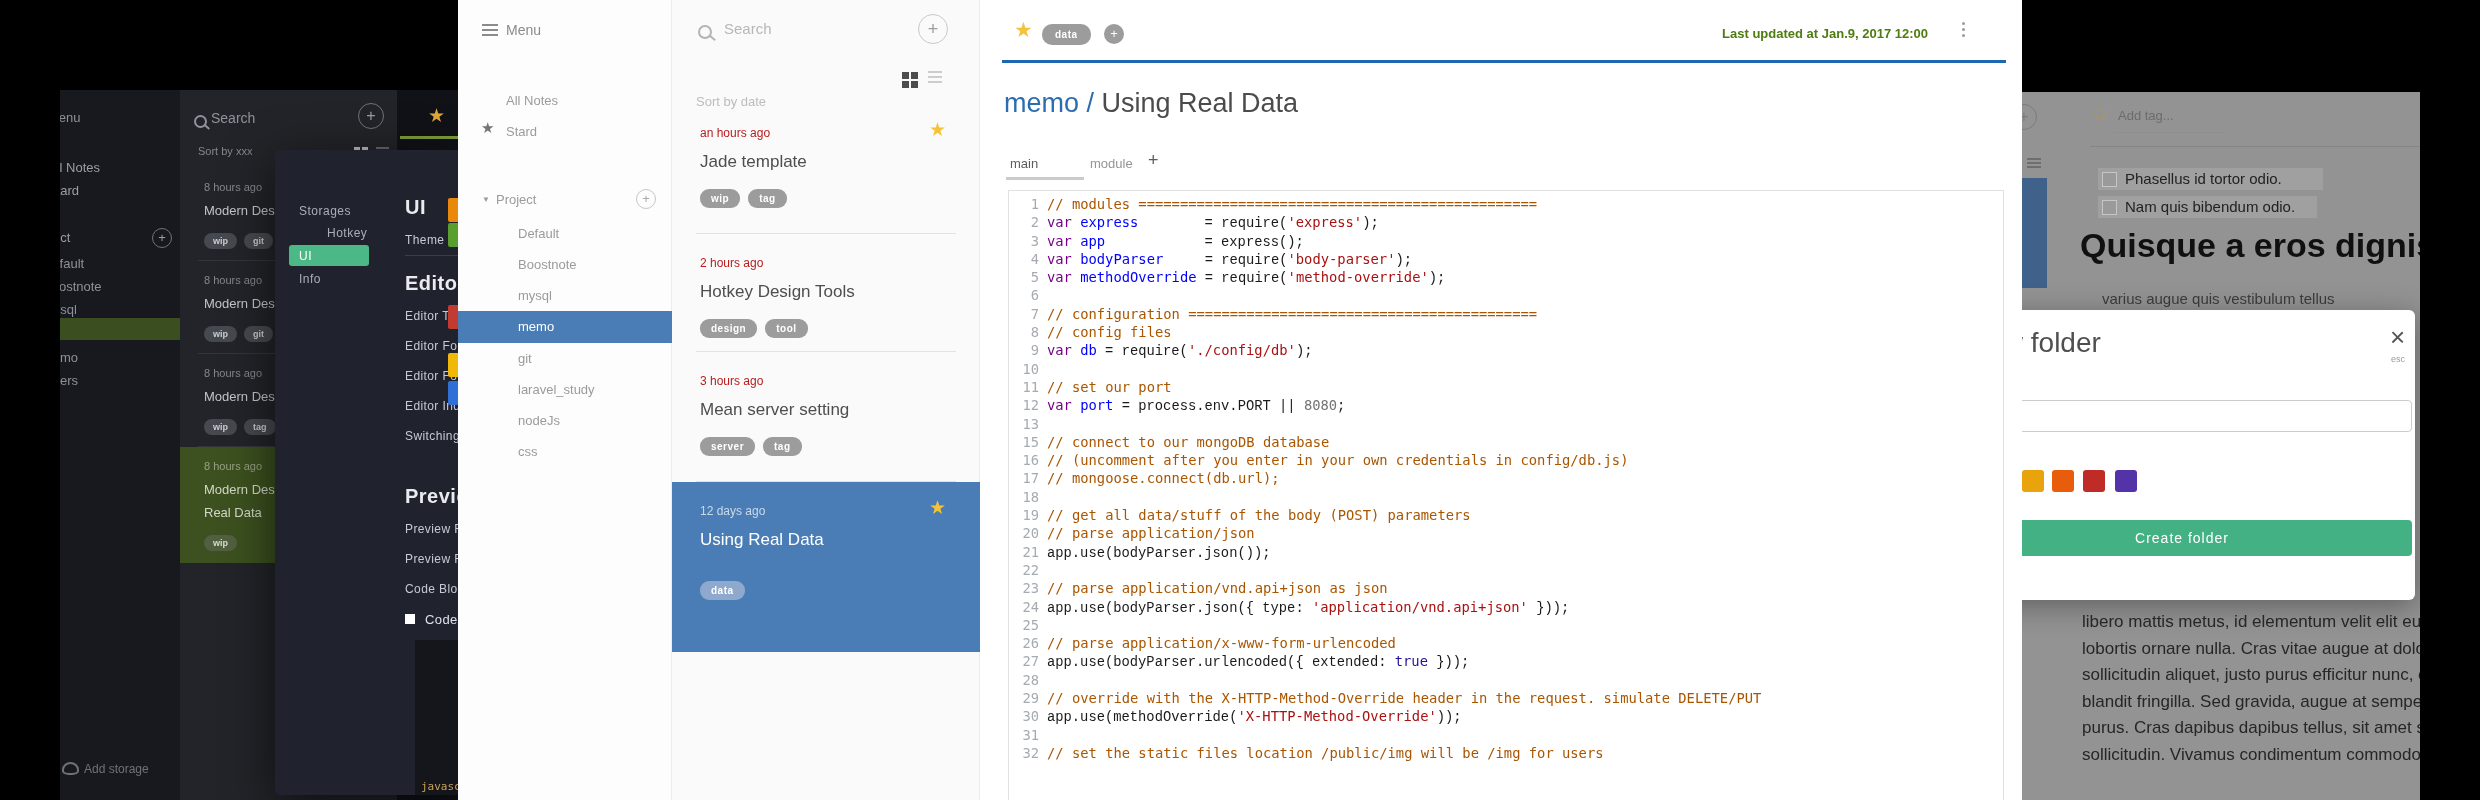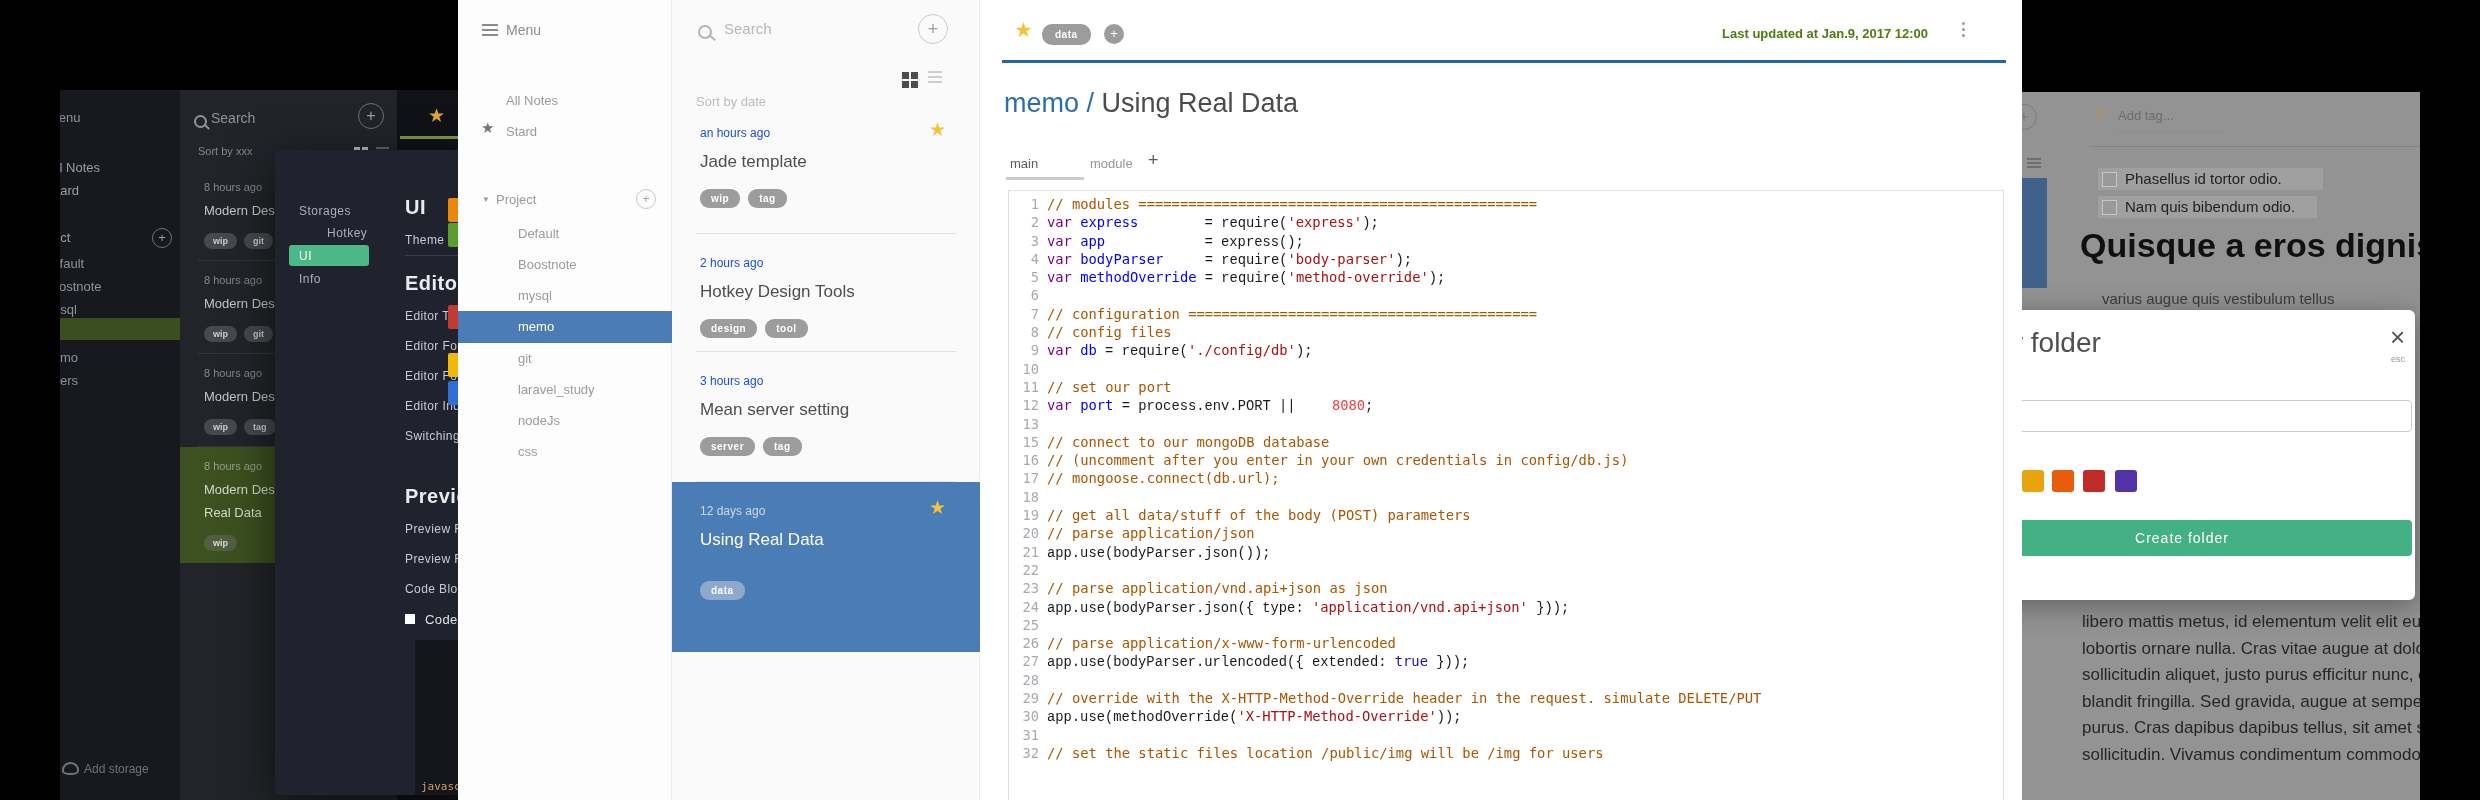--- a/index.html
+++ b/index.html
@@ -59,21 +59,21 @@
   .folder-item{height:31px;line-height:31px;padding-left:60px;color:#9b9b9b;font-size:13px;cursor:default;}
   .folder-item.sel{background:#4a7db5;color:#fff;height:32px;line-height:32px;}
 
   #lnotelist{left:214px;top:0;width:308px;height:800px;background:#fafafa;border-right:1px solid #ececec;box-sizing:border-box;}
   .lmag{display:inline-block;width:10px;height:10px;border:2px solid #b4b4b4;border-radius:50%;position:relative;}
   .lmag:after{content:"";position:absolute;width:7px;height:2px;background:#b4b4b4;right:-6px;bottom:-2px;transform:rotate(40deg);}
   .lgrid{width:7px;height:7px;background:#4d4d4d;box-shadow:9px 0 0 #4d4d4d,0 9px 0 #4d4d4d,9px 9px 0 #4d4d4d;}
   .llist{width:14px;height:2px;background:#cdcdcd;box-shadow:0 5px 0 #cdcdcd,0 10px 0 #cdcdcd;}
   .lnote{position:relative;padding:22px 24px 0 28px;min-height:96px;}
   .lnote:not(.sel):after{content:"";position:absolute;left:24px;right:24px;bottom:0;height:1px;background:#e3e3e3;}
-  .lnote .nd{font-size:12px;color:#1d4ed8;}
+  .lnote .nd{font-size:12px;color:#b91c1c;}
   .lnote .star{position:absolute;right:34px;top:14px;color:#f5c33b;font-size:19px;}
   .lnote .nt{font-size:17px;color:#4e4e4e;margin:12px 0 16px;}
   .lnote .pill{display:inline-block;background:#9c9c9c;color:#fff;font-size:10px;font-weight:bold;
                border-radius:9px;padding:4px 11px;margin-right:8px;letter-spacing:.5px;}
   .lnote.sel{background:#4a7db5;padding-bottom:26px;}
   .lnote.sel .nd{color:#cdd9e8;}
   .lnote.sel .nt{color:#fff;margin-bottom:30px;}
   .lnote.sel .pill{background:#8ea9cd;}
 
   
@@ -84,21 +84,21 @@
   #doc-title .blue{color:#2c6cb0;}
   #doc-title .dark{color:#4b4b4b;}
   .tab{position:absolute;font-size:13px;color:#959595;}
   .tab.active{color:#5c5c5c;}
   #tab-underline{left:548px;top:177px;width:78px;height:3px;background:#cbcbcb;}
   #codebox{left:550px;top:190px;width:996px;height:612px;background:#fff;border:1px solid #e1e1e1;box-sizing:border-box;
            font-family:"DejaVu Sans Mono",monospace;font-size:13.8px;line-height:18.3px;padding-top:4px;overflow:hidden;}
   .code-line{white-space:pre;height:18.3px;}
   .code-line .ln{display:inline-block;width:30px;text-align:right;color:#a6abb1;padding-right:8px;}
   .tk-c{color:#aa5500;} .tk-k{color:#770088;} .tk-v{color:#0000ff;}
-  .tk-s{color:#aa1111;} .tk-n{color:#ef4444;margin-left:28px;} .tk-a{color:#221199;} .tk-t{color:#1a1a1a;font-family:Liberation Mono, monospace;}
+  .tk-s{color:#aa1111;} .tk-n{color:#737373;} .tk-a{color:#221199;} .tk-t{color:#1a1a1a;font-family:Liberation Mono, monospace;}
 
   
   #rightshot{left:2022px;top:0;width:458px;height:800px;background:#939393;overflow:hidden;}
   #rs-blacktop{left:0;top:0;width:458px;height:92px;background:#000;}
   #rs-blackright{left:398px;top:0;width:60px;height:800px;background:#000;}
   #rs-bluecol{left:0;top:178px;width:25px;height:110px;background:#40618a;}
   .rs-bars{width:14px;height:2px;background:#6e6e6e;box-shadow:0 4px 0 #6e6e6e,0 8px 0 #6e6e6e;}
   .todo-strip{position:absolute;background:#a0a0a0;height:22px;}
   .todo-box{position:absolute;width:13px;height:13px;border:1px solid #c6c6c6;background:#9a9a9a;}
   .todo-label{position:absolute;font-size:15px;color:#222;}

